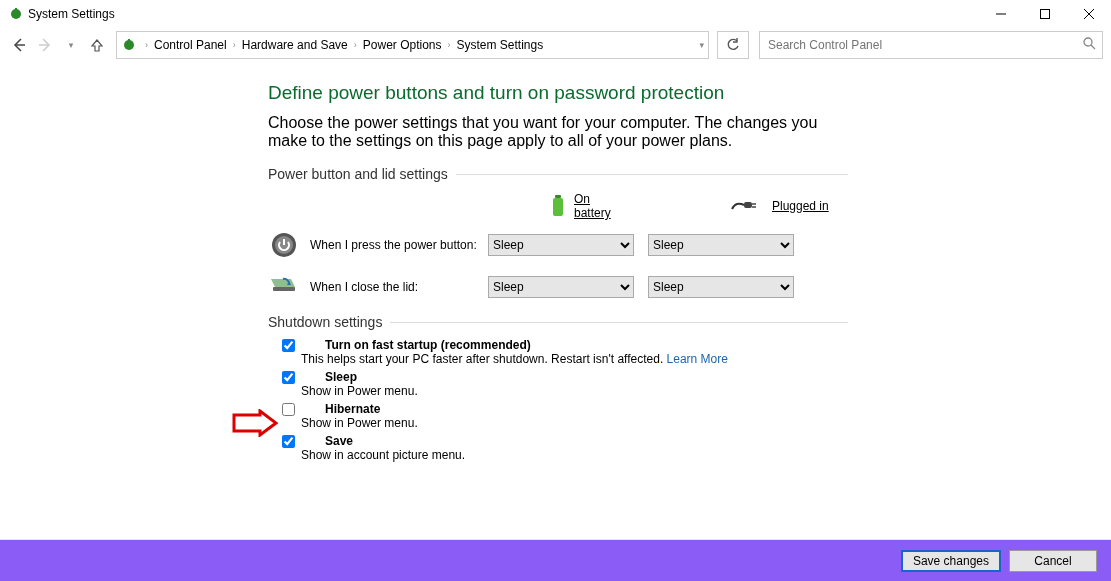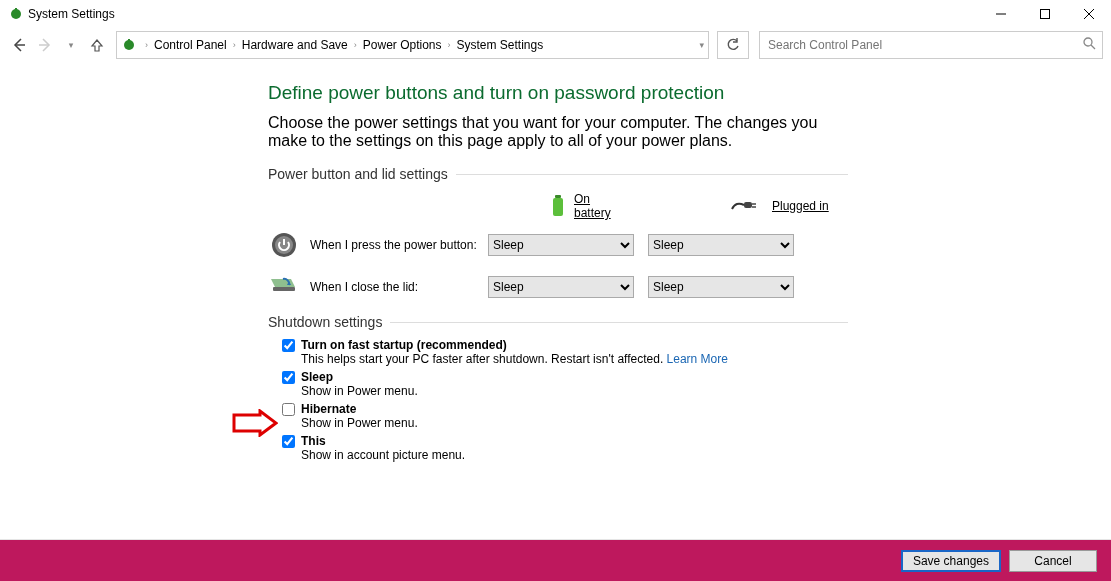--- a/index.html
+++ b/index.html
@@ -28,26 +28,26 @@
   .headers{display:flex;padding-left:216px;align-items:center;height:32px;margin-bottom:6px;text-decoration:underline;}
   .hdr{display:flex;align-items:center;font-size:12px;}
   .hdr.battery{margin-left:66px;width:80px;}
   .hdr.plugged{margin-left:100px;gap:8px;}
   .row{display:flex;align-items:center;height:34px;margin-bottom:8px;}
   .row-icon{width:32px;height:32px;margin-right:10px;display:flex;align-items:center;justify-content:center;}
   .row-label{width:178px;font-size:12px;}
   select.combo{width:146px;height:22px;font:inherit;background:#e6e6e6;border:1px solid #aaa;margin-right:14px;}
   .shutdown{margin-top:6px;}
   .shutdown .item{margin-left:14px;margin-bottom:4px;}
-  .shutdown .item .il1{display:flex;align-items:center;}
+  .shutdown .item .il1{display:flex;align-items:center;gap:24px;}
   .shutdown .item .il1 input{margin:0 6px 0 0;}
   .shutdown .item .il1 .lbl{font-weight:600;}
   .shutdown .item .il2{margin-left:19px;font-size:12px;}
   a.learn{color:#1a66b3;text-decoration:none;text-align:center;}
-  .footer{position:absolute;left:0;bottom:0;width:1111px;border-top:1px solid #e5e5e5;height:42px;background:#be185d;display:flex;align-items:center;justify-content:flex-end;padding-right:14px;box-sizing:border-box;}
+  .footer{position:absolute;left:0;bottom:0;width:1111px;border-top:1px solid #e5e5e5;height:42px;background:#8b5cf6;display:flex;align-items:center;justify-content:flex-end;padding-right:14px;box-sizing:border-box;}
   .btn{min-width:88px;height:22px;padding:0 10px;font:inherit;background:#e6e6e6;border:1px solid #999;cursor:default;}
   .btn.primary{border:2px solid #1a66c7;}
   .btn + .btn{margin-left:8px;}
   .red-arrow{position:absolute;pointer-events:none;}
   
   .ico svg{display:block}
 </style>
 </head>
 <body>
 
@@ -221,21 +221,21 @@
       <div class="item">
         <div class="il1">
           <input type="checkbox" style="">
           <span class="lbl">Hibernate</span>
         </div>
         <div class="il2">Show in Power menu.</div>
       </div>
       <div class="item">
         <div class="il1">
           <input type="checkbox" checked="" style="">
-          <span class="lbl">This</span>
+          <span class="lbl">Save</span>
         </div>
         <div class="il2">Show in account picture menu.</div>
       </div>
     </div>
 </div>
 
 <svg class="red-arrow" style="left:232px;top:409px" width="46" height="28">
   <path d="M2 6 L28 6 L28 2 L44 14 L28 26 L28 22 L2 22 Z" fill="none" stroke="#d00" stroke-width="3"></path>
 </svg>
 <svg class="red-arrow" style="left:608px;top:548px" width="50" height="28">

